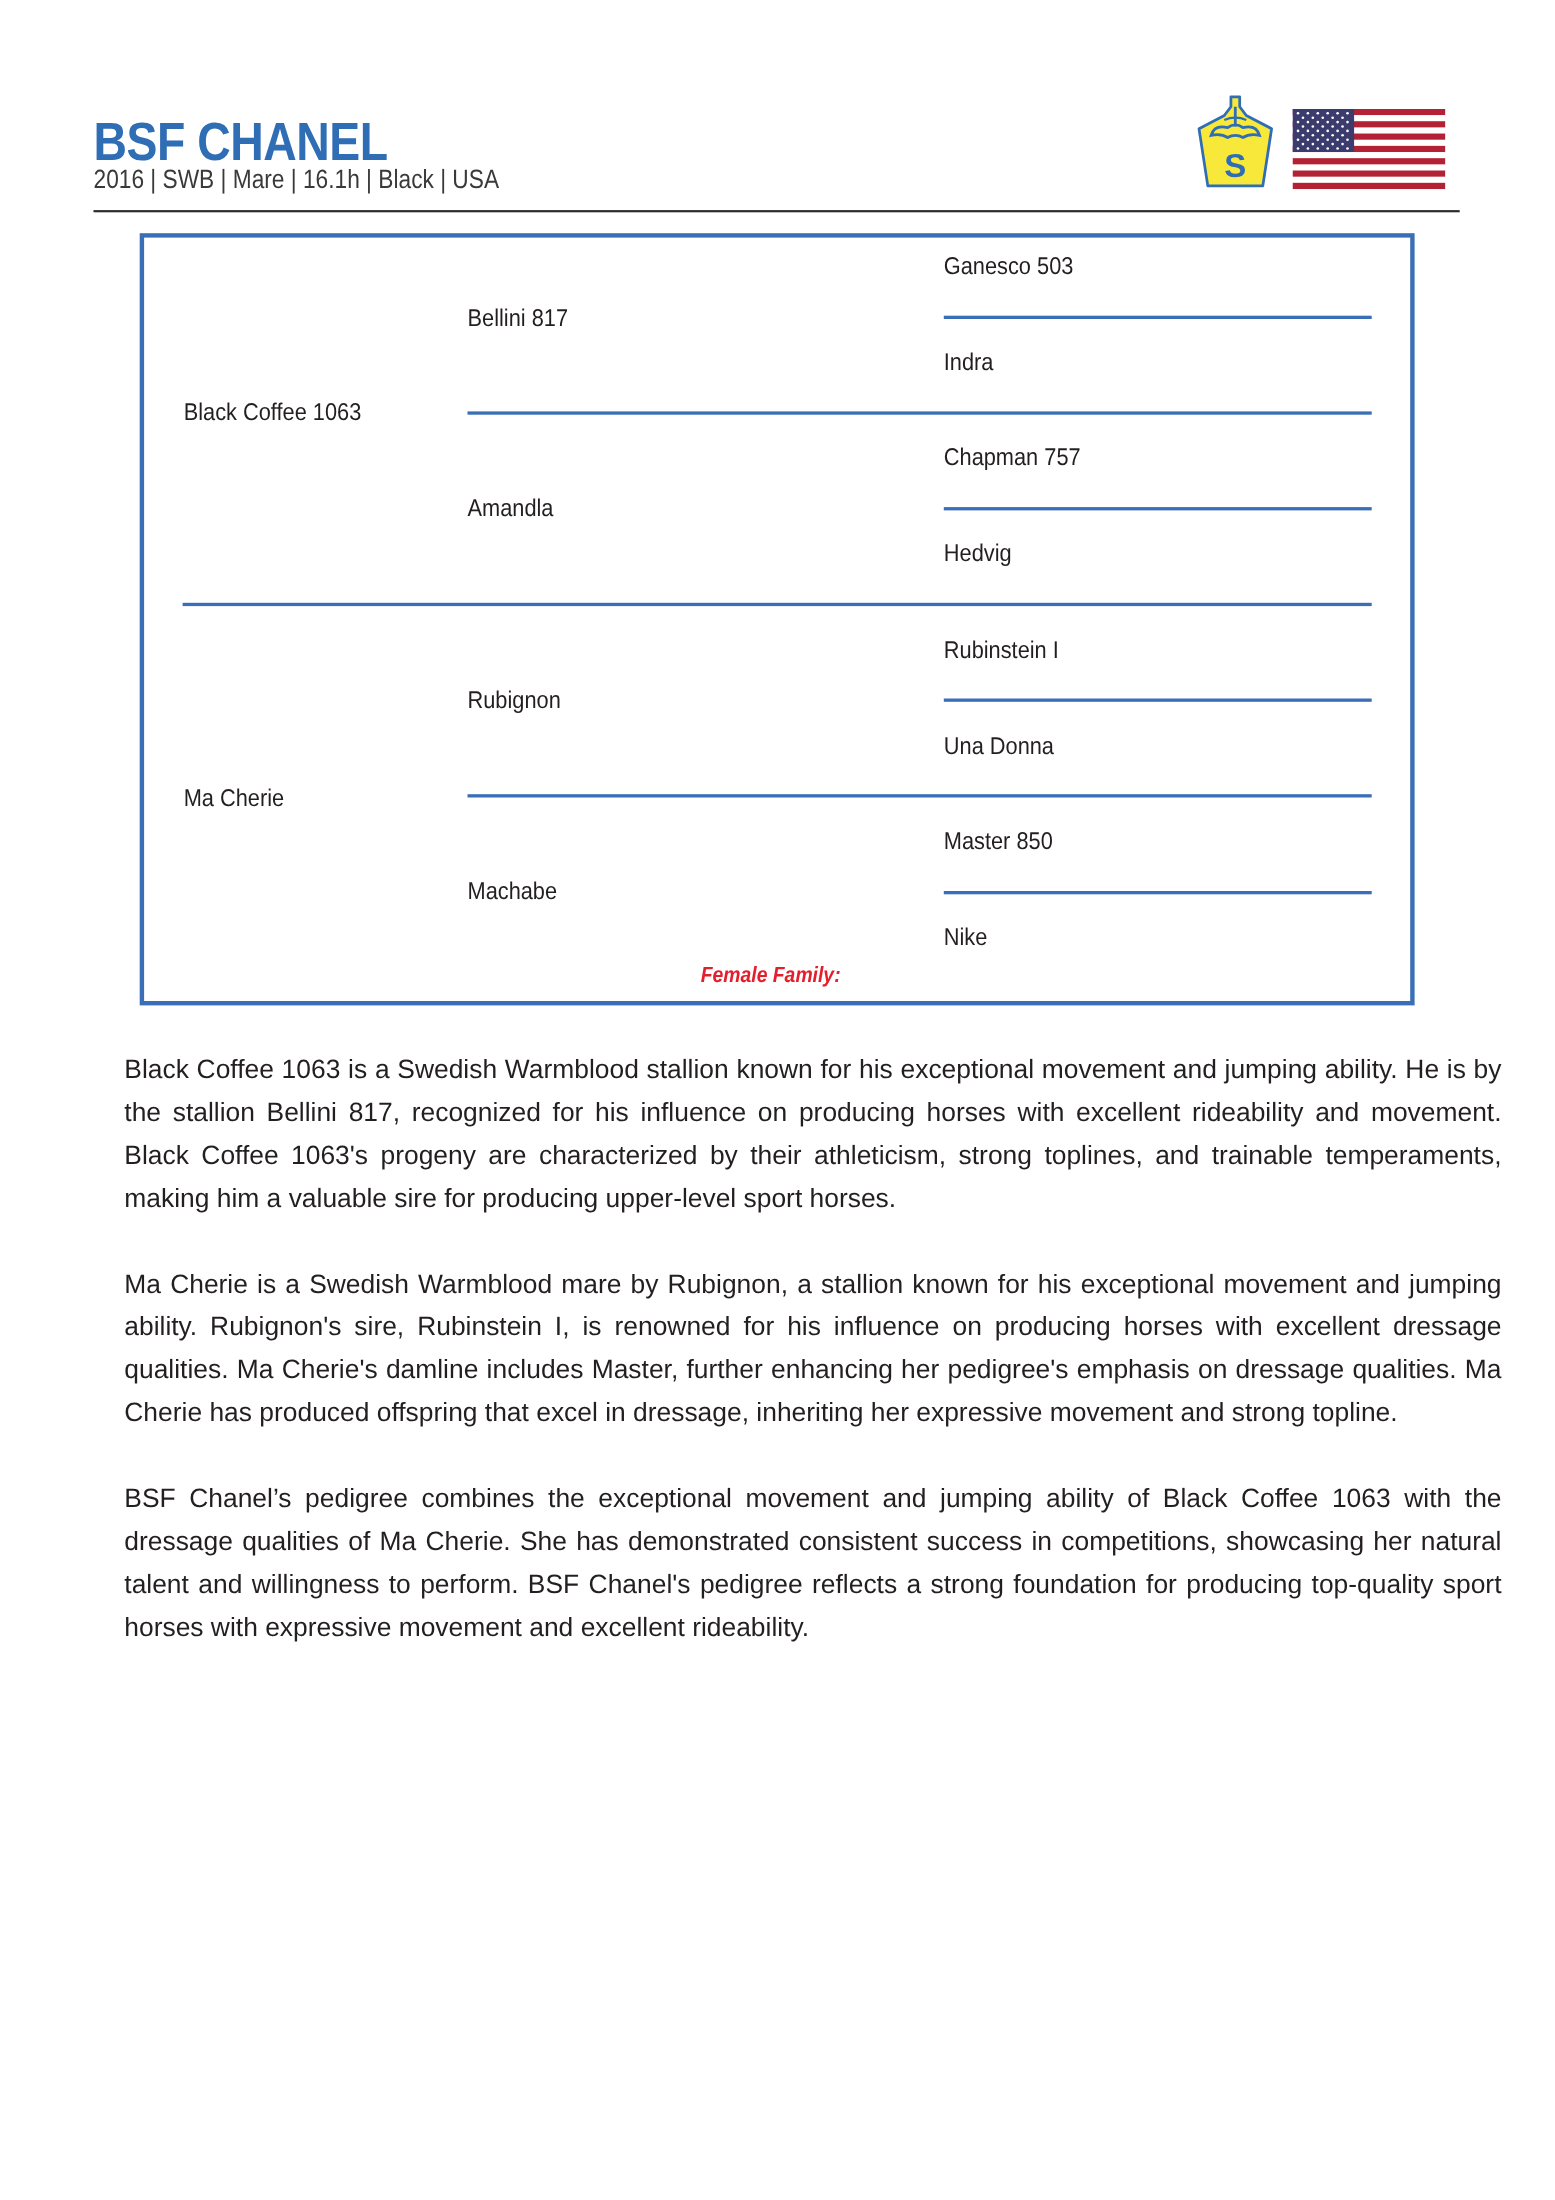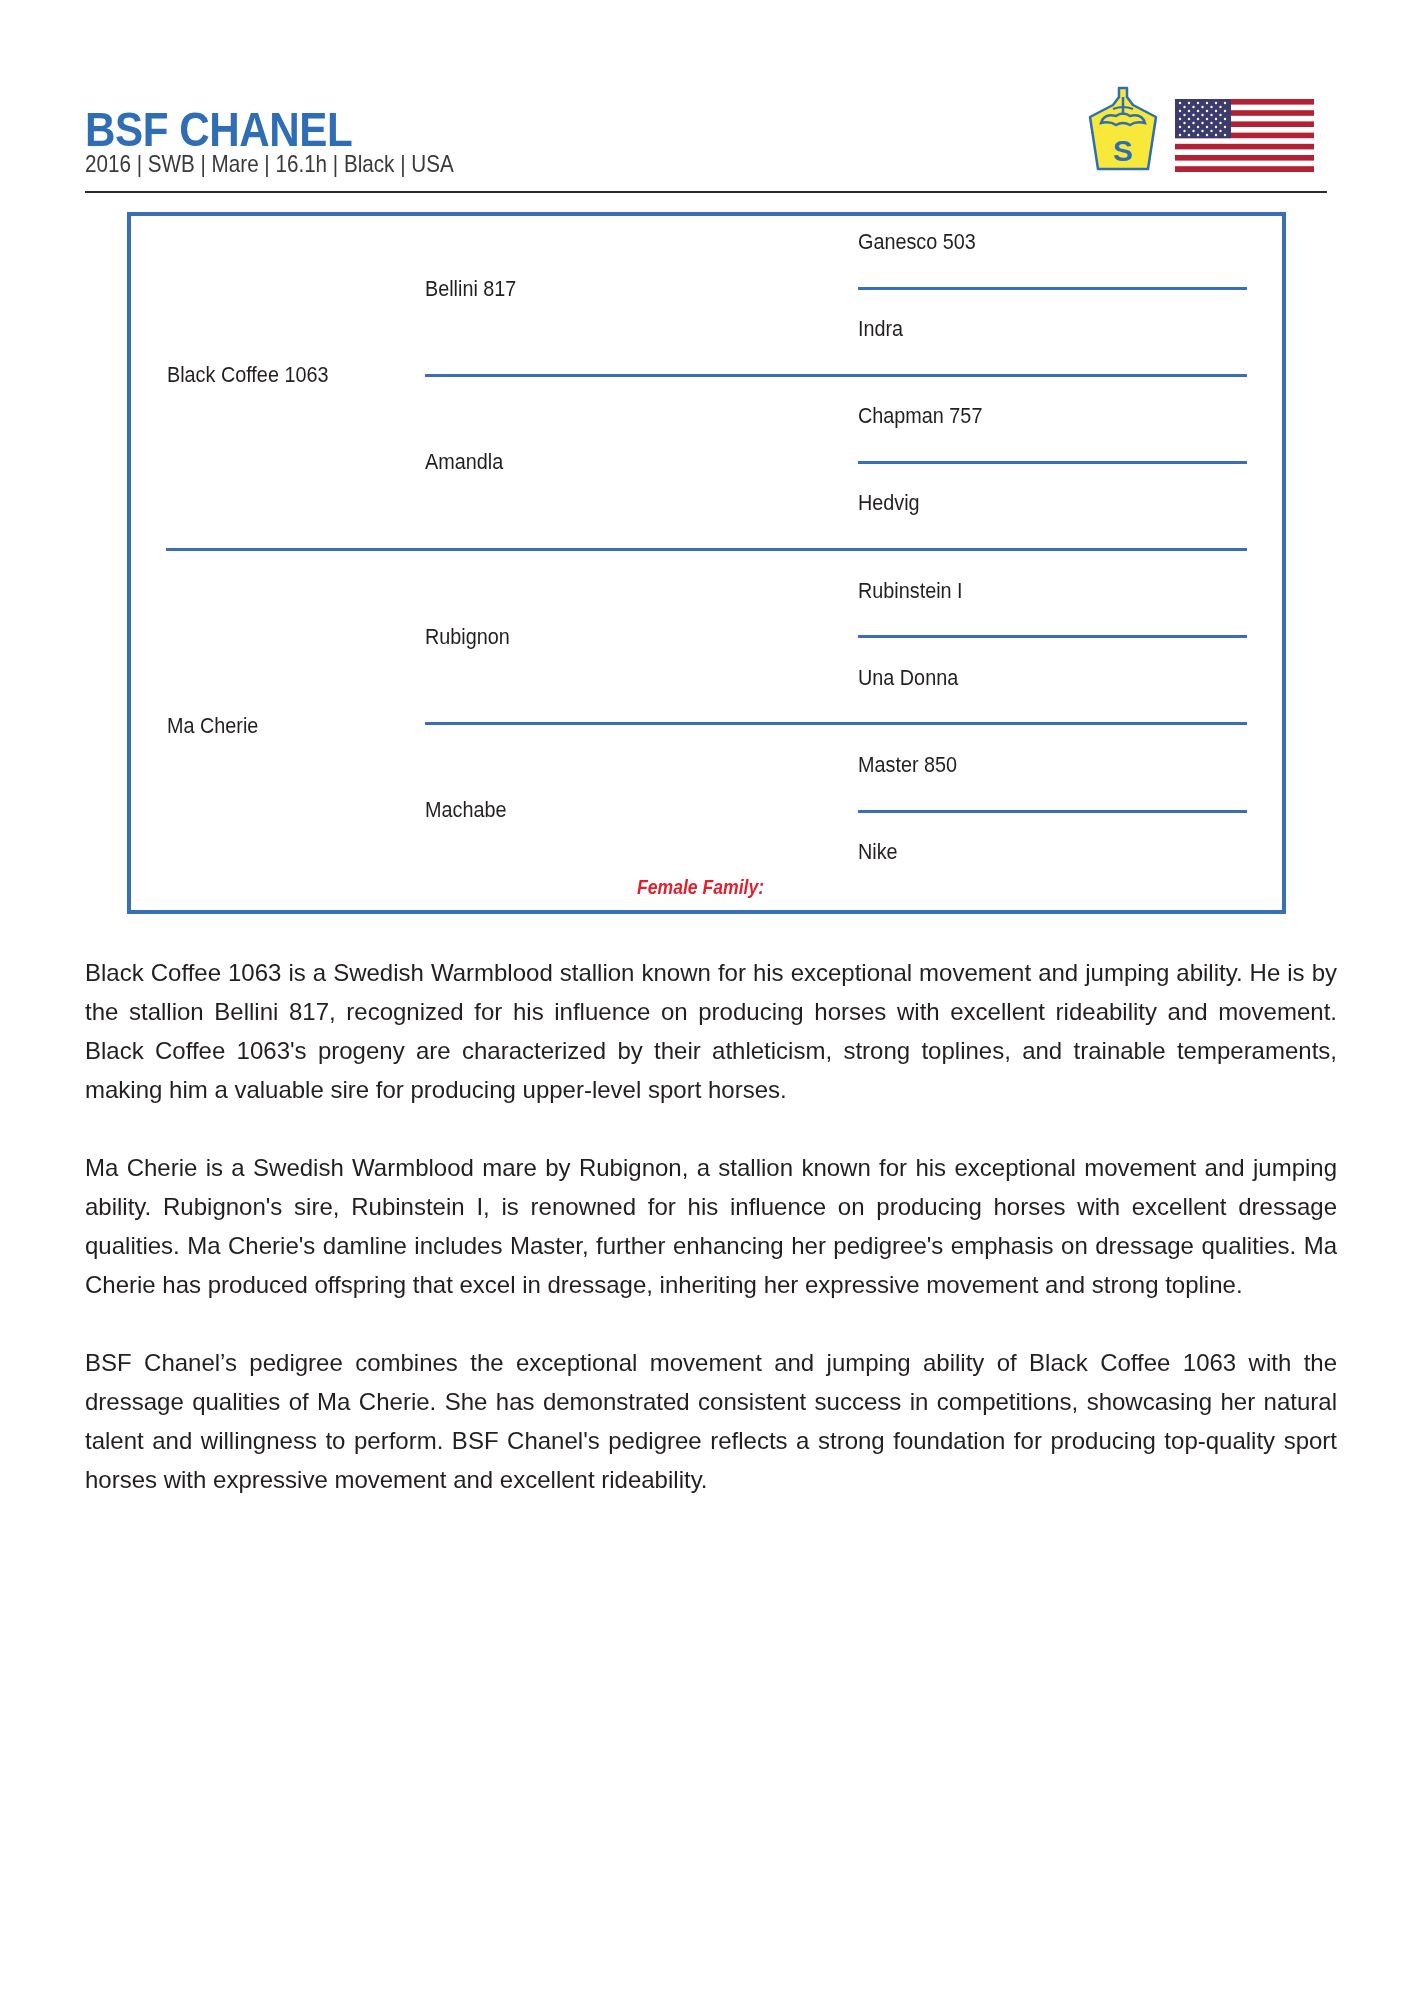--- a/index.html
+++ b/index.html
@@ -131,17 +131,17 @@
   <div class="ped-line" style="left:425px; top:374px; width:822px;"></div>
   <div class="ped-line" style="left:858px; top:461px; width:389px;"></div>
   <div class="ped-line" style="left:166px; top:548px; width:1081px;"></div>
   <div class="ped-line" style="left:858px; top:635px; width:389px;"></div>
   <div class="ped-line" style="left:425px; top:722px; width:822px;"></div>
   <div class="ped-line" style="left:858px; top:810px; width:389px;"></div>
 
   <div class="female-family">Female Family:</div>
 </div>
 
-<div class="abs body-text" style="top:953px;">
+<div class="abs body-text" style="top:953px;margin-left:28px;">
   <p>Black Coffee 1063 is a Swedish Warmblood stallion known for his exceptional movement and jumping ability. He is by the stallion Bellini 817, recognized for his influence on producing horses with excellent rideability and movement. Black Coffee 1063's progeny are characterized by their athleticism, strong toplines, and trainable temperaments, making him a valuable sire for producing upper-level sport horses.</p>
   <p style="margin-top:39px;">Ma Cherie is a Swedish Warmblood mare by Rubignon, a stallion known for his exceptional movement and jumping ability. Rubignon's sire, Rubinstein I, is renowned for his influence on producing horses with excellent dressage qualities. Ma Cherie's damline includes Master, further enhancing her pedigree's emphasis on dressage qualities. Ma Cherie has produced offspring that excel in dressage, inheriting her expressive movement and strong topline.</p>
   <p style="margin-top:39px;">BSF Chanel’s pedigree combines the exceptional movement and jumping ability of Black Coffee 1063 with the dressage qualities of Ma Cherie. She has demonstrated consistent success in competitions, showcasing her natural talent and willingness to perform. BSF Chanel's pedigree reflects a strong foundation for producing top-quality sport horses with expressive movement and excellent rideability.</p>
 </div>
 
 </body></html>

